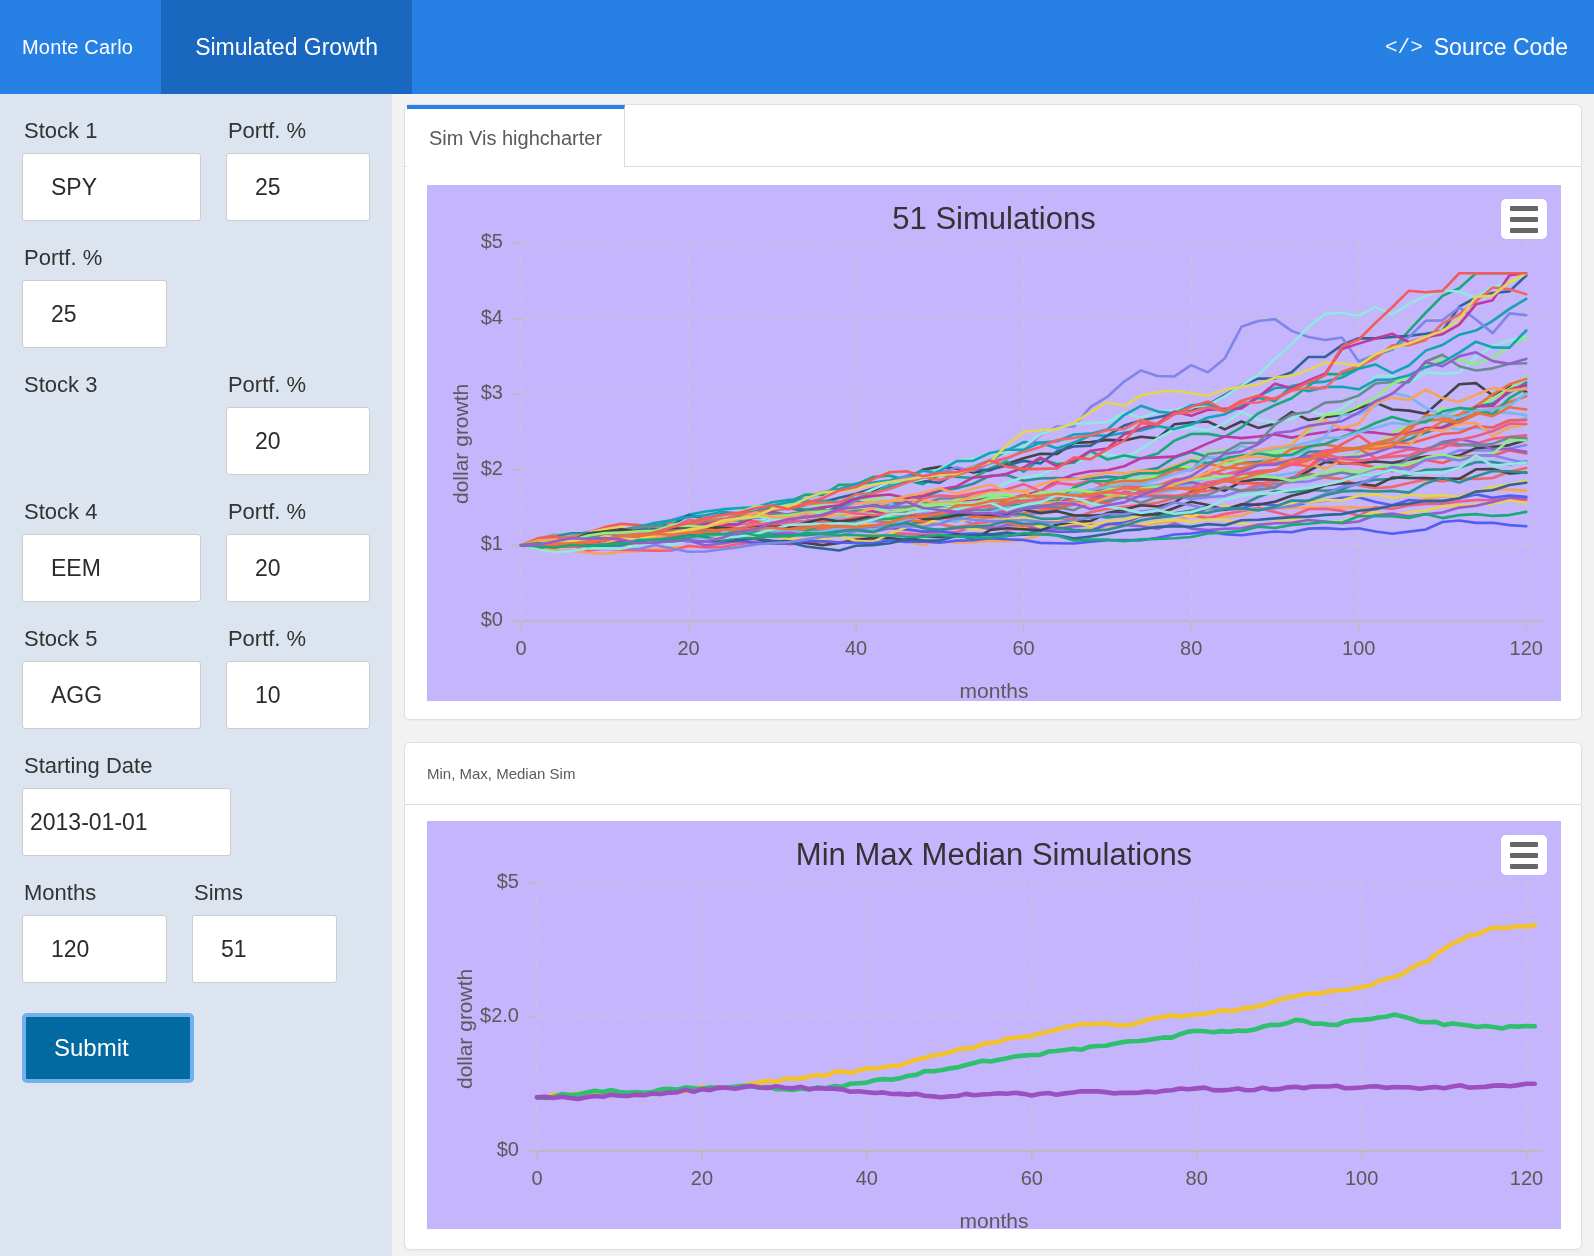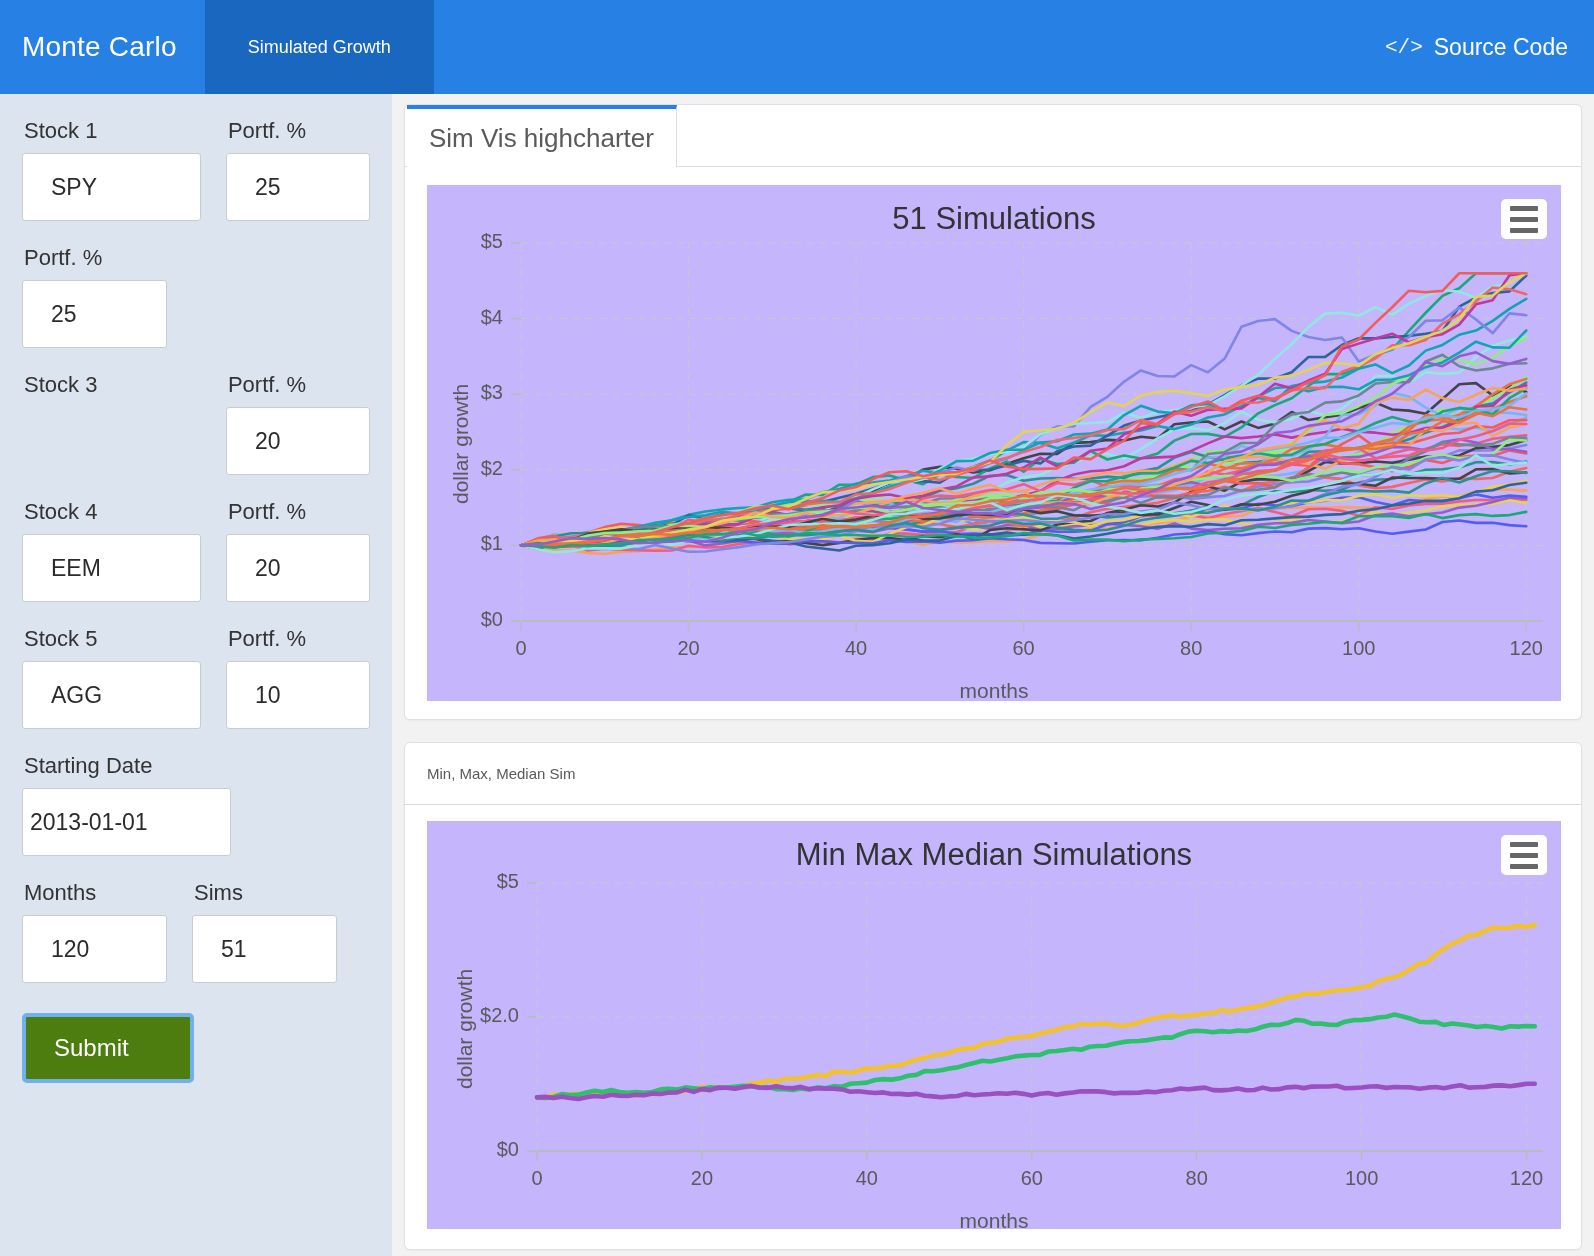--- a/index.html
+++ b/index.html
@@ -15,30 +15,30 @@
   #navbar {
     position: absolute; left: 0; top: 0;
     width: 1594px; height: 94px;
     background: #2780e3;
     display: flex; align-items: stretch;
   }
   #brand {
     display: flex; align-items: center;
     padding: 0 28px 0 22px;
     color: #ffffff;
-    font-size: 28px;
+    font-size: 20px;
     letter-spacing: .2px;
     white-space: nowrap;
   }
   #navtabs { display: flex; align-items: stretch; }
   .navtab {
     display: flex; align-items: center;
-    padding: 0 43px;
+    padding: 0 34px;
     color: #ffffff;
-    font-size: 18px;
+    font-size: 23px;
     white-space: nowrap;
     cursor: pointer;
   }
   .navtab.active { background: #1967be; }
   #navright {
     margin-left: auto;
     display: flex; align-items: center;
     padding-right: 26px;
     color: #ffffff;
     font-size: 23px;
@@ -80,21 +80,21 @@
     color: #2b2b2b;
     margin-bottom: 24px;
     cursor: text;
   }
   .txtinput.date { width: 209px; padding-left: 7px; }
   .col-m { width: 145px; }
   .col-s { width: 145px; }
   #submit-btn {
     margin-top: 6px;
     width: 172px; height: 70px;
-    background: #4d7c0f;
+    background: #0369a1;
     color: #ffffff;
     font-size: 24px;
     border: 4px solid #6fb1ee;
     border-radius: 5px;
     display: flex; align-items: center;
     padding-left: 28px;
     cursor: pointer;
   }
 
   
@@ -113,21 +113,21 @@
 
   .tabstrip {
     height: 62px;
     border-bottom: 1px solid #dddddd;
     display: flex; align-items: stretch;
     padding-left: 2px;
   }
   .chart-tab {
     display: flex; align-items: center;
     padding: 0 22px;
-    font-size: 26px;
+    font-size: 20px;
     color: #5a5a5a;
     background: #ffffff;
     border-top: 4px solid #2780e3;
     border-right: 1px solid #dddddd;
     margin-bottom: -1px;
     cursor: pointer;
     white-space: nowrap;
   }
   .plain-head {
     height: 62px;

